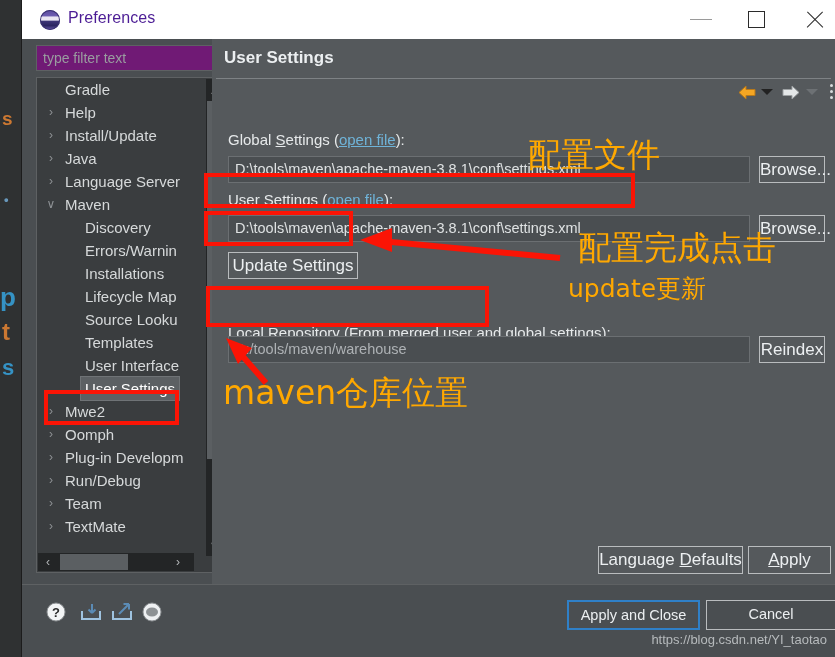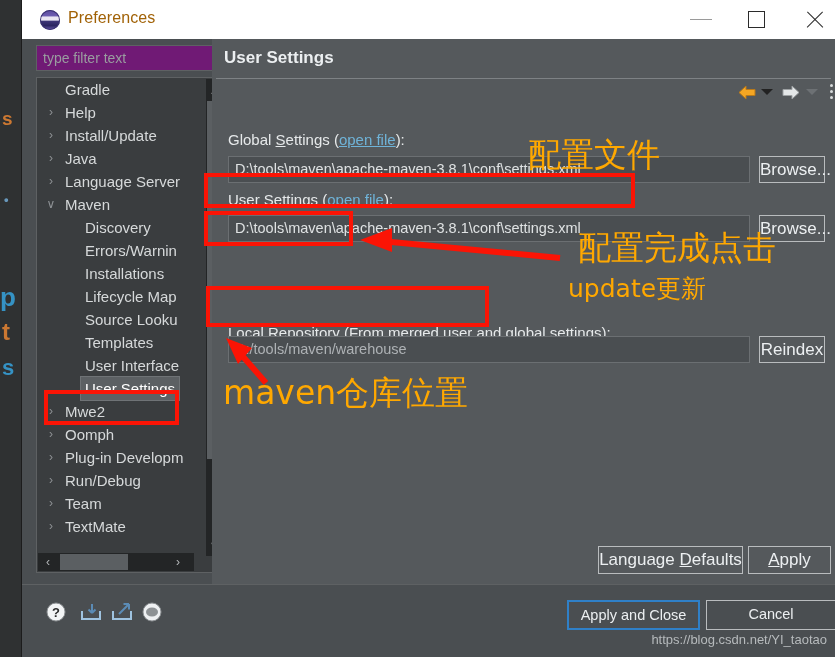--- a/index.html
+++ b/index.html
@@ -34,21 +34,21 @@
     background:#ffffff;
   }
   #title-icon{
     position:absolute;left:18px;top:10px;width:20px;height:20px;
     border-radius:50%;
     background:linear-gradient(180deg,#5b4c9e 0%,#6c5cb0 28%,#e9e6f2 36%,#e9e6f2 50%,#3d3576 57%,#2b2560 78%,#6c5cb0 100%);
     box-shadow:0 0 0 1px #3a3270 inset;
   }
   #title-text{
     position:absolute;left:46px;top:9px;
-    font-size:16px;color:#a16207;font-weight:400;
+    font-size:16px;color:#4c1d95;font-weight:400;
     letter-spacing:.1px;
   }
   .wbtn{
     position:absolute;top:0;width:46px;height:39px;cursor:default;
   }
   #win-min{left:656px;}
   #win-max{left:713px;}
   #win-close{left:771px;}
   #win-min .glyph{
     position:absolute;left:12px;top:19px;width:22px;height:1px;background:#9a9a9a;
@@ -374,20 +374,21 @@
     </div>
     <div class="txtfield" style="left:16px;top:117px;width:522px;">D:\tools\maven\apache-maven-3.8.1\conf\settings.xml</div>
     <div class="btn" id="btn-browse-1">Browse...</div>
 
     <div class="field-label" style="left:16px;top:152px;">
       <span>User Settings (</span><span class="link">open file</span><span>):</span>
     </div>
     <div class="txtfield" style="left:16px;top:176px;width:522px;">D:\tools\maven\apache-maven-3.8.1\conf\settings.xml</div>
     <div class="btn" id="btn-browse-2">Browse...</div>
 
+    <div class="btn" id="btn-update">Update Settings</div>
 
     <div class="field-label" style="left:16px;top:285px;">Local Repository (From merged user and global settings):</div>
     <div class="txtfield placeholder" style="left:16px;top:297px;width:522px;">D:/tools/maven/warehouse</div>
     <div class="btn" id="btn-reindex">Reindex</div>
 
     <div class="btn" id="btn-restore">
       <span>Language </span><u>D</u><span>efaults</span>
     </div>
     <div class="btn" id="btn-apply">
       <u>A</u><span>pply</span>

